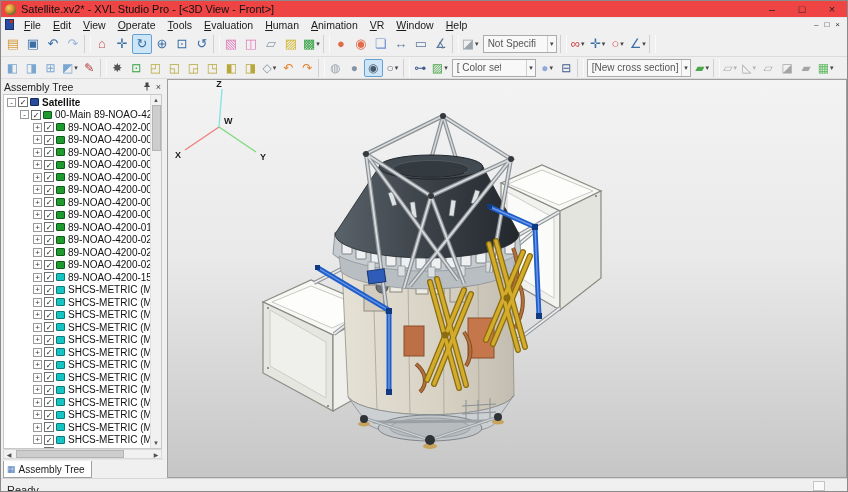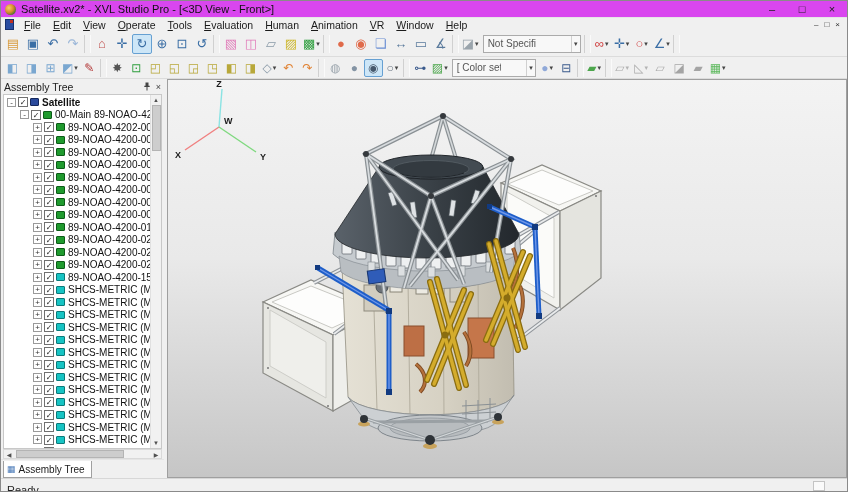--- a/index.html
+++ b/index.html
@@ -1,20 +1,20 @@
 <!DOCTYPE html>
 <html><head>
 <meta charset="utf-8">
 <style>
   html,body{margin:0;padding:0;background:#666;}
   *{box-sizing:border-box;}
   .app{position:relative;width:848px;height:492px;background:#f0f0f0;border:1px solid #8a8a8a;
        font-family:"Liberation Sans",sans-serif;font-size:11px;color:#1a1a1a;overflow:hidden;}
   
-  .titlebar{height:17px;background:#d946ef;display:flex;align-items:center;padding-left:4px;border-bottom:1px solid #e6e6e6;}
+  .titlebar{height:17px;background:#ef4444;display:flex;align-items:center;padding-left:4px;border-bottom:1px solid #e6e6e6;}
   .appicon{width:11px;height:11px;border-radius:50%;background:radial-gradient(circle at 35% 35%,#f5d36a,#d88a2e 45%,#3c6e2e 80%,#20406e);margin-right:5px;flex:0 0 auto;}
   .title-text{font-size:11px;color:#111;white-space:nowrap;flex:1 1 auto;}
   .wctl{display:flex;height:100%;}
   .wbtn{width:30px;height:100%;display:flex;align-items:center;justify-content:center;font-size:11px;color:#222;}
   
   .menubar{height:13px;background:#f0f0f0;display:flex;align-items:center;padding:0 3px;font-size:10.5px;}
   .docicon{width:9px;height:11px;background:#2a4da0;border:1px solid #16306e;position:relative;margin:0 4px 0 1px;flex:0 0 auto;}
   .docicon:after{content:"";position:absolute;right:0;top:0;width:3px;height:3px;background:#c03020;}
   .menu-item{padding:0 6px;white-space:nowrap;}
   .menu-item u{text-decoration:underline;}
@@ -174,21 +174,21 @@
         <span class="tg" style="color: rgb(90, 122, 156);">▭</span>
       </div>
       <div class="tbtn">
         <span class="tg" style="color: rgb(90, 122, 156);">∡</span>
       </div>
       <div class="tsep"></div>
       <div class="tbtn">
         <span class="tg" style="color: rgb(154, 164, 172);">◪</span>
         <span class="bcaret">▾</span>
       </div>
-      <div class="tcombo" style="width: 98px;">
+      <div class="tcombo" style="width: 74px;">
         <span class="tct">Not Specifi</span>
         <span class="tca">▾</span>
       </div>
       <div class="tsep"></div>
       <div class="tbtn">
         <span class="tg" style="color: rgb(208, 64, 64);">∞</span>
         <span class="bcaret">▾</span>
       </div>
       <div class="tbtn">
         <span class="tg" style="color: rgb(58, 110, 165);">✛</span>
@@ -283,20 +283,24 @@
         <span class="tca">▾</span>
       </div>
       <div class="tbtn">
         <span class="tg" style="color: rgb(143, 168, 216);">●</span>
         <span class="bcaret">▾</span>
       </div>
       <div class="tbtn">
         <span class="tg" style="color: rgb(58, 90, 140);">⊟</span>
       </div>
       <div class="tsep"></div>
+      <div class="tcombo" style="width: 104px;">
+        <span class="tct">[New cross section]</span>
+        <span class="tca">▾</span>
+      </div>
       <div class="tbtn">
         <span class="tg" style="color: rgb(76, 166, 76);">▰</span>
         <span class="bcaret">▾</span>
       </div>
       <div class="tsep"></div>
       <div class="tbtn disabled">
         <span class="tg">▱</span>
         <span class="bcaret">▾</span>
       </div>
       <div class="tbtn disabled">

